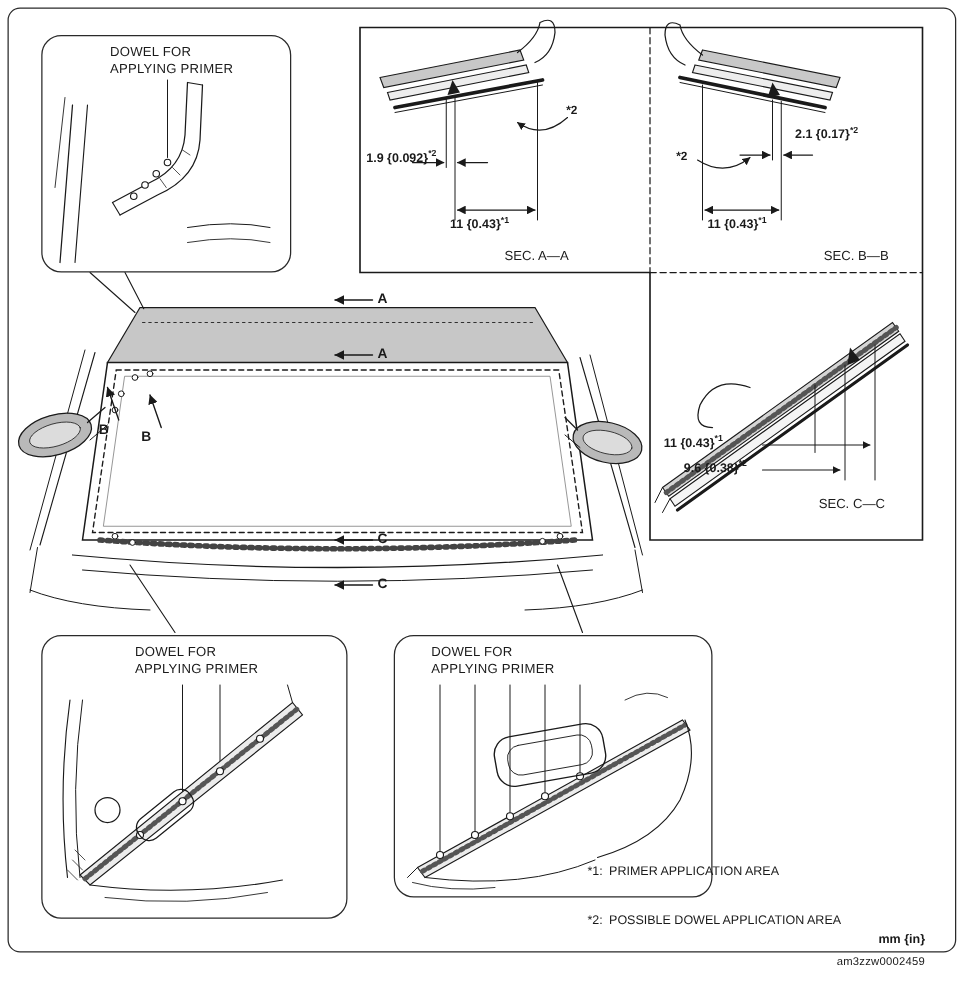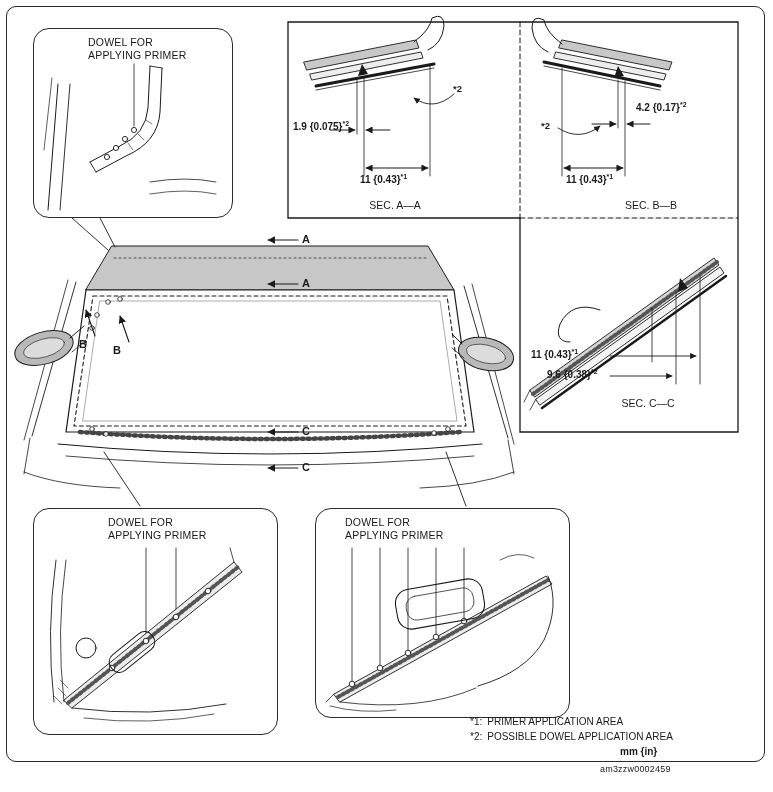--- a/index.html
+++ b/index.html
@@ -3,29 +3,29 @@
 <meta charset="utf-8">
 <style>
   *{margin:0;padding:0;box-sizing:border-box}
   html,body{width:773px;height:792px;background:#ffffff;font-family:"Liberation Sans",sans-serif;color:#1a1a1a}
   body{position:relative;overflow:hidden}
   .page-border{position:absolute;left:6px;top:6px;width:759px;height:756px;border:1.6px solid #2a2a2a;border-radius:10px;pointer-events:none}
   svg.art{position:absolute;left:0;top:0}
   .callout{position:absolute;border:1.3px solid #2a2a2a;border-radius:16px;background:transparent}
   .label{position:absolute;font-size:10.5px;line-height:13px;letter-spacing:.2px;white-space:nowrap}
   .label span{display:block}
-  .sec-title{position:absolute;font-size:10.5px;text-align:center;white-space:nowrap}
+  .sec-title{position:absolute;font-size:10.5px;text-align:right;white-space:nowrap}
   .dim{position:absolute;font-size:10px;font-weight:bold;white-space:nowrap}
   .dim sup{font-size:7px}
   .area-marker{position:absolute;font-size:9.5px;font-weight:bold}
   .marker-letter{position:absolute;font-size:11px;font-weight:bold}
   .note{position:absolute;font-size:10px;white-space:nowrap}
   .note .nlab{display:inline-block;margin-right:5px}
-  .units{position:absolute;font-size:10px;font-weight:bold;text-align:left}
-  .code{position:absolute;font-size:9px;letter-spacing:.2px}
+  .units{position:absolute;font-size:10px;font-weight:bold;text-align:right}
+  .code{position:absolute;font-size:9px;text-align:right;letter-spacing:.2px}
 </style>
 </head>
 <body>
 
 <svg class="art" width="773" height="792" viewBox="0 0 773 792" stroke="#1a1a1a" fill="none" stroke-linecap="round">
   <defs>
     <marker id="arr" viewBox="0 0 8 8" refX="7.5" refY="4" markerWidth="7" markerHeight="7" orient="auto-start-reverse">
       <path d="M0,0 L8,4 L0,8 Z" fill="#1a1a1a" stroke="none"></path>
     </marker>
   </defs>
@@ -231,49 +231,49 @@
 <div class="label" style="left:345px;top:516px">
   <span>DOWEL FOR</span>
   <span>APPLYING PRIMER</span>
 </div>
 
 <div class="sec-title" style="left:335px;top:199px;width:120px">SEC. A—A</div>
 <div class="sec-title" style="left:591px;top:199px;width:120px">SEC. B—B</div>
 <div class="sec-title" style="left:588px;top:397px;width:120px">SEC. C—C</div>
 
 <div class="dim" style="left:293px;top:120px">
-  <span>1.9 {0.075}</span><sup>*2</sup>
+  <span>1.9 {0.092}</span><sup>*2</sup>
 </div>
 <div class="dim" style="left:360px;top:173px">
   <span>11 {0.43}</span><sup>*1</sup>
 </div>
 <div class="area-marker" style="left:453px;top:83px">*2</div>
 
 <div class="dim" style="left:636px;top:101px">
-  <span>4.2 {0.17}</span><sup>*2</sup>
+  <span>2.1 {0.17}</span><sup>*2</sup>
 </div>
 <div class="dim" style="left:566px;top:173px">
   <span>11 {0.43}</span><sup>*1</sup>
 </div>
 <div class="area-marker" style="left:541px;top:120px">*2</div>
 
 <div class="dim" style="left:531px;top:348px">
   <span>11 {0.43}</span><sup>*1</sup>
 </div>
 <div class="dim" style="left:547px;top:368px">
   <span>9.6 {0.38}</span><sup>*2</sup>
 </div>
 
 <div class="marker-letter" style="left:302px;top:233px">A</div>
 <div class="marker-letter" style="left:302px;top:277px">A</div>
 <div class="marker-letter" style="left:79px;top:338px">B</div>
 <div class="marker-letter" style="left:113px;top:344px">B</div>
 <div class="marker-letter" style="left:302px;top:425px">C</div>
 <div class="marker-letter" style="left:302px;top:461px">C</div>
 
-<div class="note" style="left:470px;top:716px">
+<div class="note" style="left:470px;top:692px">
   <span class="nlab">*1:</span><span>PRIMER APPLICATION AREA</span>
 </div>
 <div class="note" style="left:470px;top:731px">
   <span class="nlab">*2:</span><span>POSSIBLE DOWEL APPLICATION AREA</span>
 </div>
 <div class="units" style="left:620px;top:746px;width:120px">mm {in}</div>
 <div class="code" style="left:600px;top:764px;width:140px">am3zzw0002459</div>
 
 </body></html>

